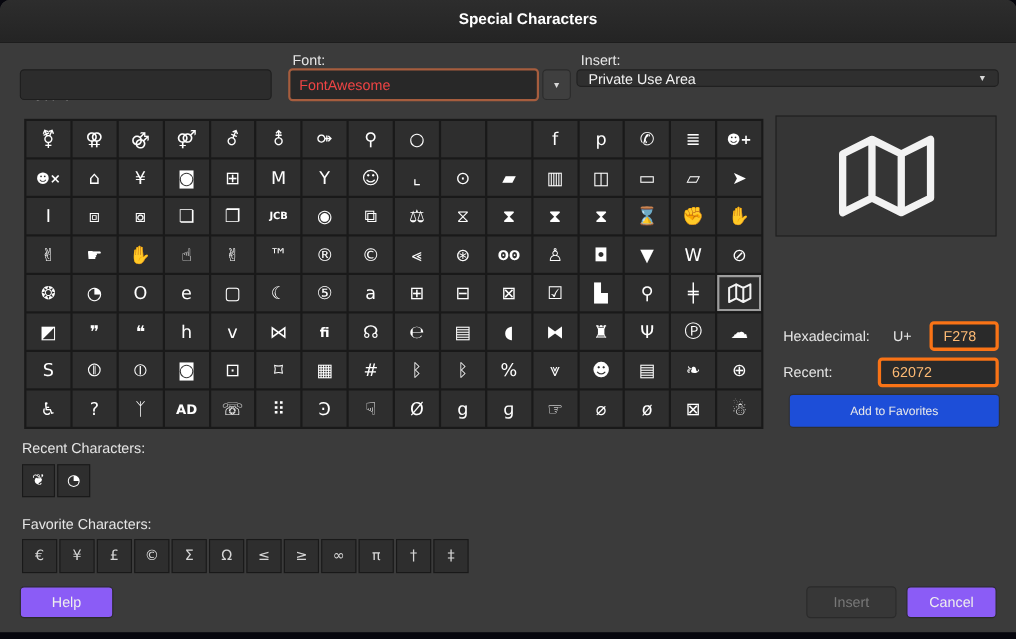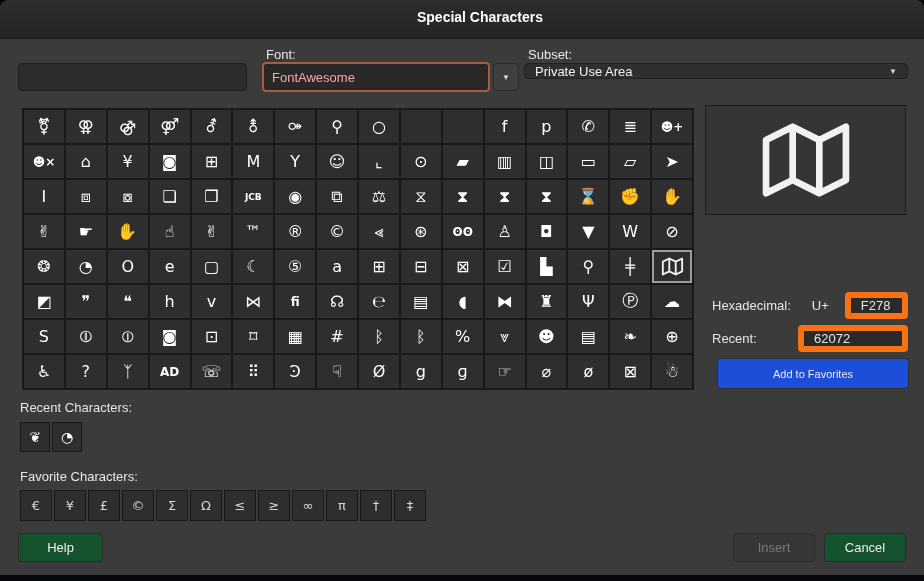--- a/index.html
+++ b/index.html
@@ -9,21 +9,21 @@
     background:linear-gradient(#2d2d2d,#242424);border-bottom:1px solid #1b1b1b;padding-left:36px;}
   .title{position:absolute;left:0;right:0;top:9px;text-align:center;color:#ffffff;
     font-size:14px;font-weight:bold;}
   .closebtn{position:absolute;right:12px;top:8px;width:22px;height:22px;border-radius:50%;
     background:#e9541f;color:#fff;font-size:12px;font-weight:bold;display:flex;
     align-items:center;justify-content:center;cursor:pointer;}
   
   .lbl{position:absolute;color:#e6e6e6;font-size:13px;}
   
   .entry{position:absolute;background:#2c2c2c;border:1px solid #1e1e1e;border-radius:4px;
-    color:#fca5a5;font-size:13px;box-sizing:border-box;padding:0 8px;display:flex;align-items:center;}
+    color:#ef4444;font-size:13px;box-sizing:border-box;padding:0 8px;display:flex;align-items:center;}
   .font-entry{border:2px solid #a65d3e;background:#282828;}
   .dropbtn{position:absolute;background:#3f3f3f;border:1px solid #2b2b2b;border-radius:4px;
     box-sizing:border-box;display:flex;align-items:center;justify-content:center;
     color:#d8d8d8;font-size:8px;cursor:pointer;}
   .combo{position:absolute;background:#2f2f2f;border:1px solid #202020;border-radius:4px;
     color:#f2f2f2;font-size:13px;box-sizing:border-box;padding:0 10px;display:flex;
     align-items:center;justify-content:space-between;cursor:pointer;}
   .combo .arrow{font-size:8px;color:#d8d8d8;}
   
   .chargrid{position:absolute;left:22px;top:108px;width:672px;height:282px;background:#191919;
@@ -33,33 +33,33 @@
     font-size:16px;cursor:pointer;overflow:hidden;font-family:"DejaVu Sans",sans-serif;}
   .cell.len2{font-size:12px;font-weight:bold;}
   .cell.len3{font-size:9px;font-weight:bold;}
   .cell.selected{box-shadow:0 0 0 2px #9d9d9d inset;}
   
   .preview{position:absolute;left:705px;top:105px;width:201px;height:110px;background:#353535;
     border:1px solid #1f1f1f;box-sizing:border-box;display:flex;align-items:center;justify-content:center;}
   .hexrow{position:absolute;left:705px;top:292px;width:203px;height:27px;display:flex;
     align-items:center;gap:12px;}
   .hexrow .lbl2{color:#e6e6e6;font-size:13px;}
-  .valbox{background:#2a2a2a;border:6px solid #f97316;border-radius:4px;color:#e5e5e5;
+  .valbox{background:#2a2a2a;border:3px solid #f97316;border-radius:4px;color:#fdba74;
     font-size:13px;box-sizing:border-box;height:27px;display:flex;align-items:center;padding:0 10px;}
   .addfav{position:absolute;left:717px;top:358px;width:190px;height:29px;background:#1d4ed8;
     border:1px solid #303030;border-radius:4px;color:#eaeaea;font-size:11px;display:flex;
     align-items:center;justify-content:center;cursor:pointer;}
   
   .minirow{position:absolute;display:flex;gap:2px;}
   .minicell{background:#2e2e2e;border:1px solid #191919;color:#fff;display:flex;
     align-items:center;justify-content:center;cursor:pointer;font-family:"DejaVu Sans",sans-serif;}
   .recent-cell{width:28px;height:28px;font-size:14px;}
   .fav-cell{width:30px;height:29px;font-size:13px;color:#d6d6d6;}
   
-  .btn{position:absolute;height:29px;background:#14532d;border:1px solid #2a2a2a;border-radius:4px;
+  .btn{position:absolute;height:29px;background:#8b5cf6;border:1px solid #2a2a2a;border-radius:4px;
     color:#eeeeee;font-size:13px;display:flex;align-items:center;justify-content:center;cursor:pointer;
     box-sizing:border-box;}
   .btn.disabled{background:#373737;color:#787878;}
   svg{display:block;}
 </style>
 </head>
 <body>
 
 <div class="dialog">
 
@@ -74,21 +74,21 @@
     </div>
 
   <div class="lbl" style="left:266px;top:47px;">Font:</div>
   <div class="entry font-entry" style="left:262px;top:62px;width:228px;height:30px;">
       <span>FontAwesome</span>
     </div>
   <div class="dropbtn" style="left:493px;top:63px;width:26px;height:28px;">
       <span>▼</span>
     </div>
 
-  <div class="lbl" style="left:528px;top:47px;">Subset:</div>
+  <div class="lbl" style="left:528px;top:47px;">Insert:</div>
   <div class="combo" style="left:524px;top:63px;width:384px;height:16px;">
     <span>Private Use Area</span>
     <span class="arrow">▼</span>
   </div>
 
   <div class="chargrid" id="chargrid">
       <div class="cell">⚧</div>
       <div class="cell">⚢</div>
       <div class="cell">⚣</div>
       <div class="cell">⚤</div>

